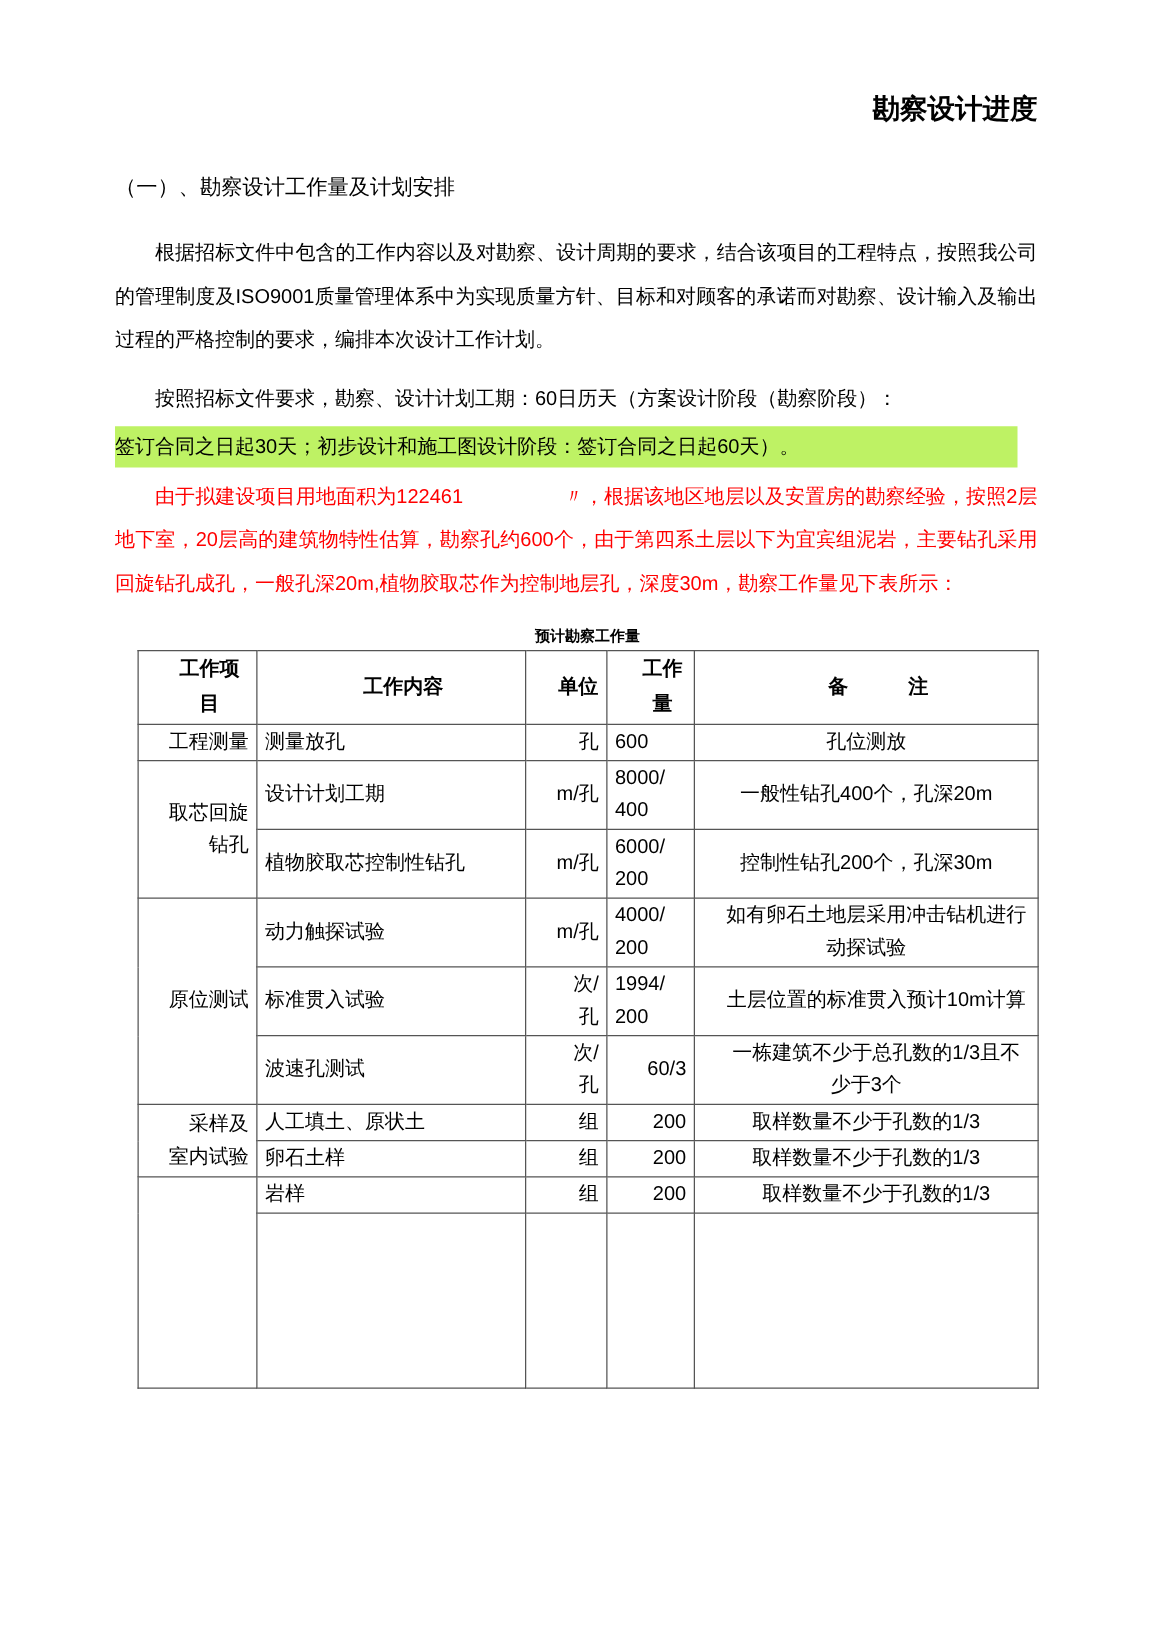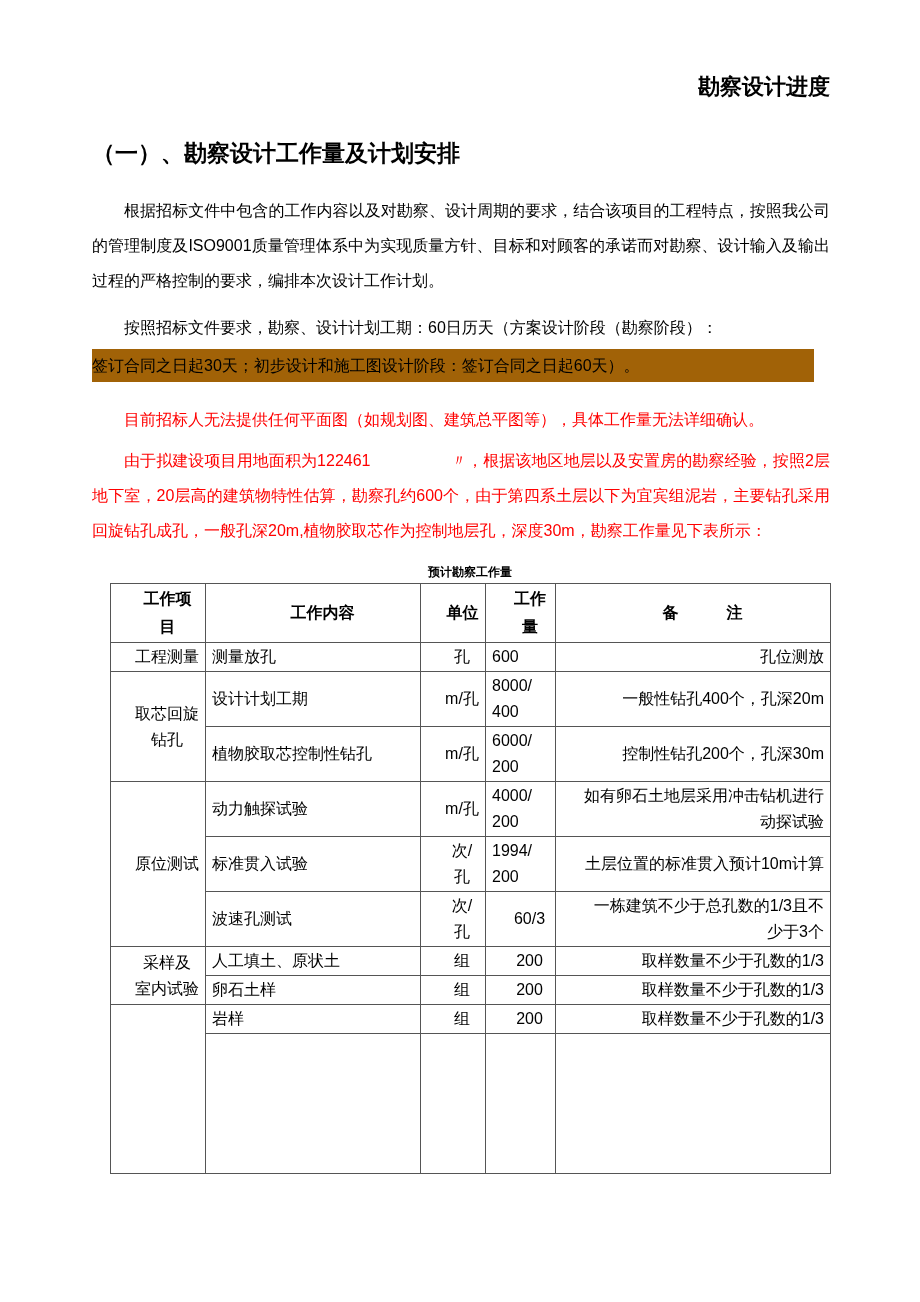--- a/index.html
+++ b/index.html
@@ -12,31 +12,31 @@
     font-family: "Liberation Sans", "DejaVu Sans", sans-serif;
     color: #000000;
   }
   .page { padding: 72px 90px 0 92px; }
   .doc-title {
     text-align: right;
     font-size: 22px;
     font-weight: bold;
     margin: 0 0 36px 0;
   }
-  .h1 { font-size: 23px; font-weight: bold; margin: 0 0 24px 0; }
+  .h1 { font-size: 17px; font-weight: normal; margin: 0 0 24px 0; }
   .para {
     font-size: 16px;
     line-height: 35px;
     text-align: justify;
     text-indent: 2em;
     margin: 0;
   }
   .mb14 { margin-bottom: 12px; }
   .highlight-line {
-    background: #a16207;
+    background: #bef264;
     font-size: 16px;
     line-height: 33px;
     margin: 4px 16px 0 0;
   }
   .h2 { font-size: 17px; font-weight: bold; margin: 30px 0 0 0; }
   .h3 { font-size: 17px; font-weight: bold; margin: 36px 0 0 0; }
   .red { color: #FF0000; }
   .mt20 { margin-top: 20px; }
   .mt6 { margin-top: 6px; }
   .table-title {
@@ -54,44 +54,43 @@
     table-layout: fixed;
   }
   td {
     border: 1px solid #555555;
     padding: 1px 6px;
     vertical-align: middle;
     line-height: 26px;
     overflow: hidden;
   }
   .th { font-weight: bold; text-align: center; line-height: 28px; padding-left: 25px; }
-  .c { text-align: center; padding-left: 24px; }
+  .c { text-align: right; padding-left: 24px; }
   .pre { white-space: pre-line; }
   .ql { text-align: left; white-space: pre-line; }
-  .note { text-align: right; }
+  .note { text-align: center; }
   .cont-row td { height: 140px; }
 </style>
 </head>
 <body>
 
 <div class="page">
 
   <div class="doc-title">勘察设计进度</div>
 
   <div class="h1">（一）、勘察设计工作量及计划安排</div>
 
   <p class="para mb14">根据招标文件中包含的工作内容以及对勘察、设计周期的要求，结合该项目的工程特点，按照我公司的管理制度及ISO9001质量管理体系中为实现质量方针、目标和对顾客的承诺而对勘察、设计输入及输出过程的严格控制的要求，编排本次设计工作计划。</p>
 
   <p class="para">按照招标文件要求，勘察、设计计划工期：60日历天（方案设计阶段（勘察阶段）：</p>
 
   <div class="highlight-line">签订合同之日起30天；初步设计和施工图设计阶段：签订合同之日起60天）。</div>
 
 
 
-  <p class="para red mt20">目前招标人无法提供任何平面图（如规划图、建筑总平图等），具体工作量无法详细确认。</p>
 
   <p class="para red mt6">由于拟建设项目用地面积为122461　　　　　〃，根据该地区地层以及安置房的勘察经验，按照2层地下室，20层高的建筑物特性估算，勘察孔约600个，由于第四系土层以下为宜宾组泥岩，主要钻孔采用回旋钻孔成孔，一般孔深20m,植物胶取芯作为控制地层孔，深度30m，勘察工作量见下表所示：</p>
 
   <div class="table-title">预计勘察工作量</div>
 
   <table>
     <colgroup>
       <col style="width:95px">
       <col style="width:215px">
       <col style="width:65px">

